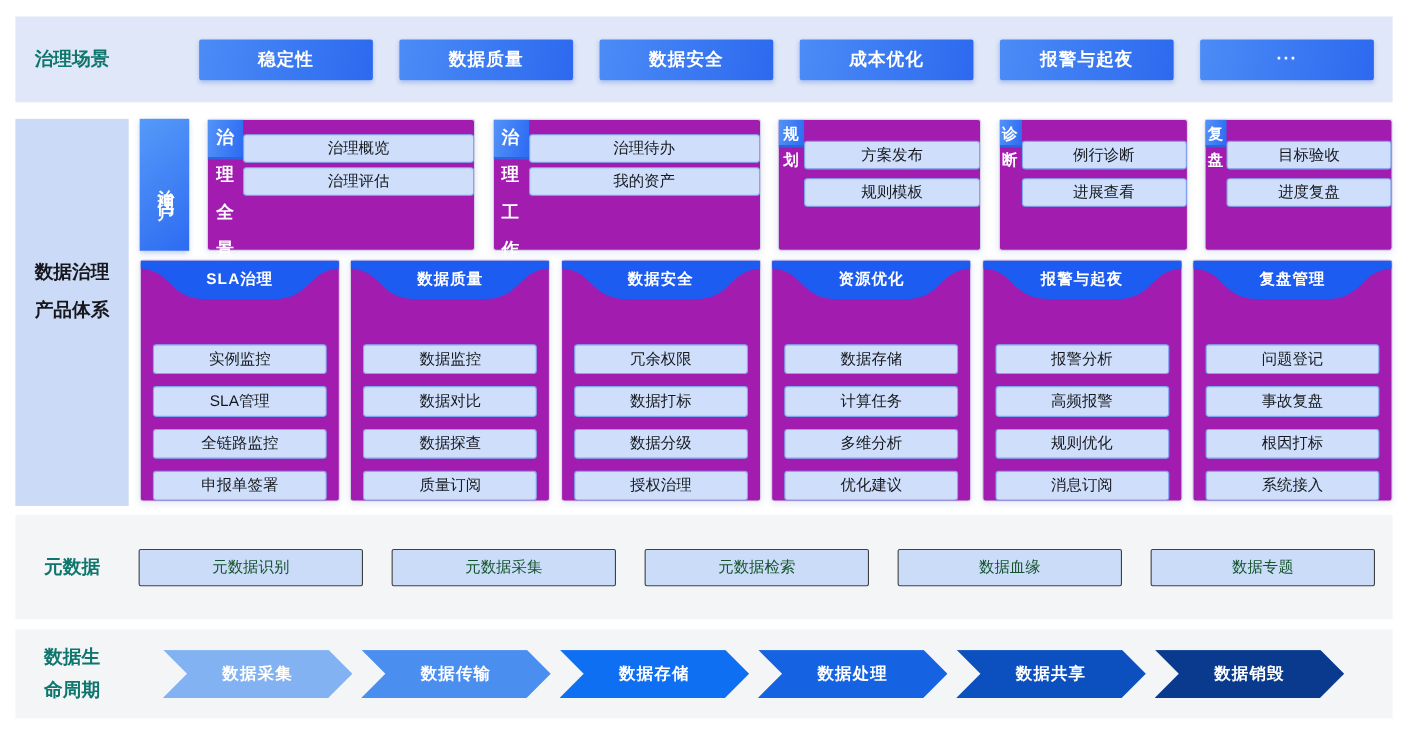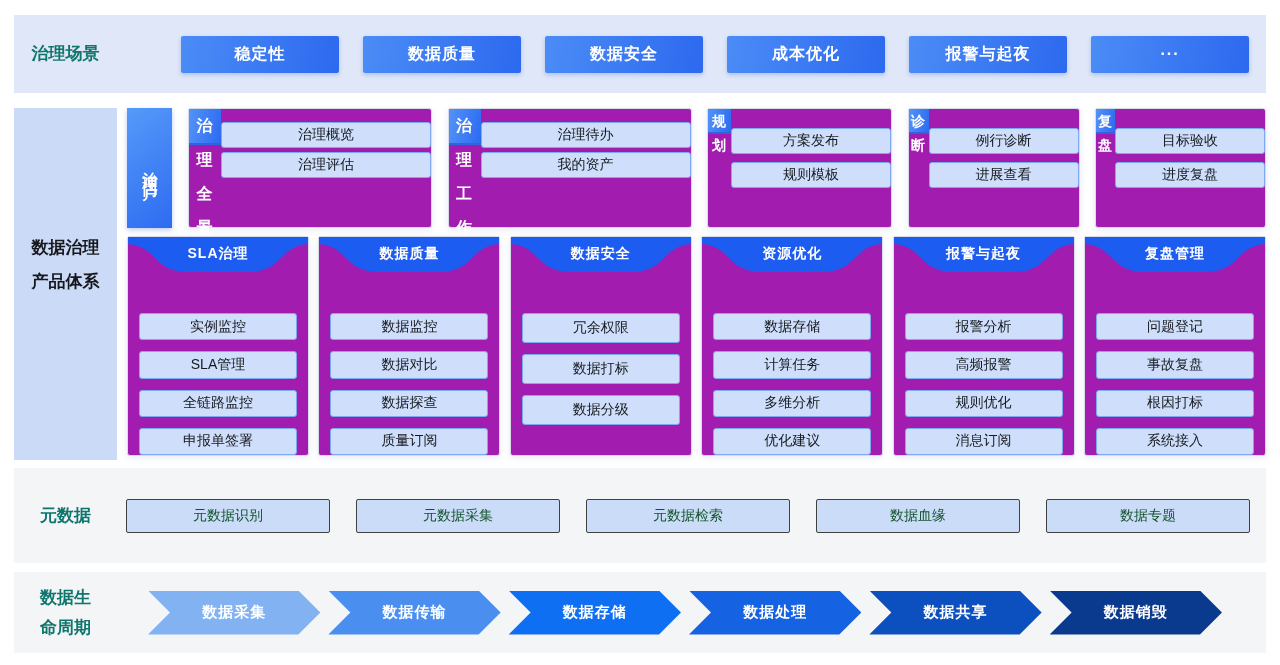--- a/index.html
+++ b/index.html
@@ -222,20 +222,21 @@
           <div class="ribbon">
             <svg viewBox="0 0 182 38" preserveAspectRatio="none">
                 <path d="M1 1 H181 V8 C152 10 156 36 121 36 H61 C26 36 30 10 1 8 Z" fill="#1d5cf0"></path>
               </svg>
             <span>数据安全</span>
           </div>
           <div class="card-body">
             <div class="chip">冗余权限</div>
             <div class="chip">数据打标</div>
             <div class="chip">数据分级</div>
+            <div class="chip">授权治理</div>
           </div>
         </div>
 
         <div class="card p-card">
           <div class="ribbon">
             <svg viewBox="0 0 182 38" preserveAspectRatio="none">
                 <path d="M1 1 H181 V8 C152 10 156 36 121 36 H61 C26 36 30 10 1 8 Z" fill="#1d5cf0"></path>
               </svg>
             <span>资源优化</span>
           </div>

